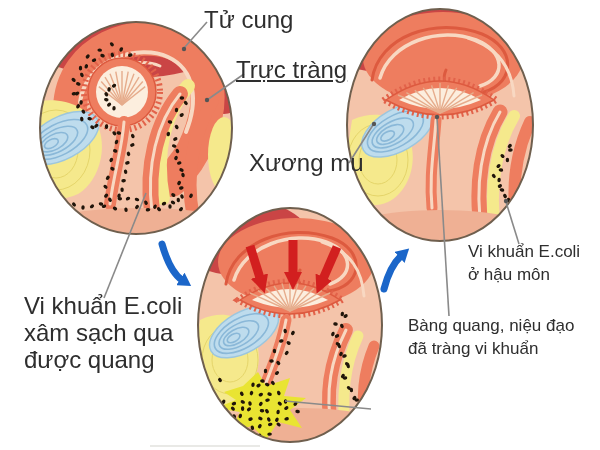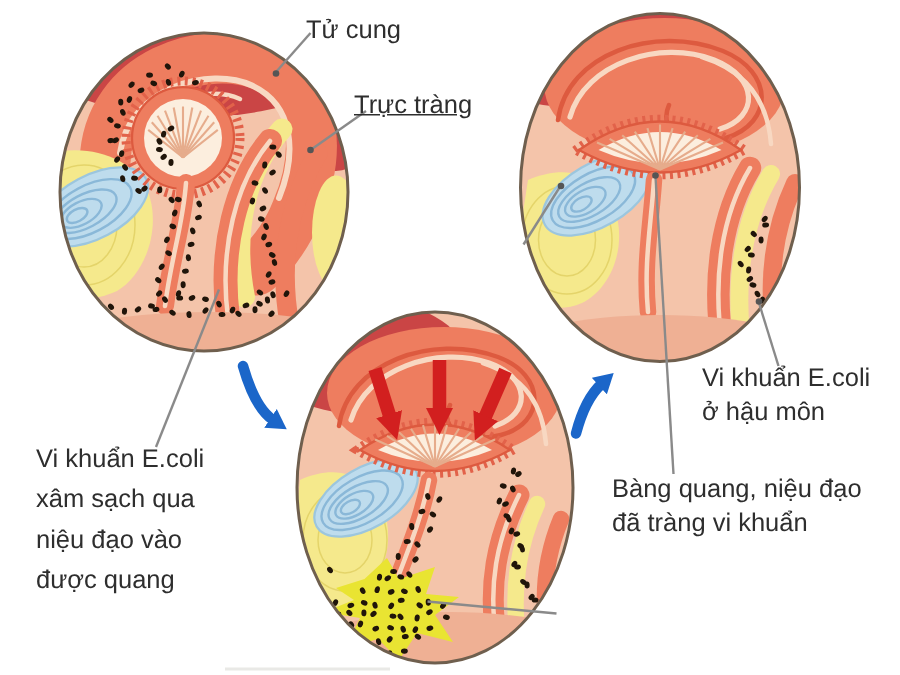--- a/index.html
+++ b/index.html
@@ -6,21 +6,21 @@
     --skin:#f4c4aa; --coral:#ee7d5f; --dred:#ca4545; --yellow:#f5e98c;
     --bone:#bedced; --cream:#fceede; --bact:#20150a; --urine:#e9e432;
     --ared:#d21f1f; --ablue:#1b66c9; --leader:#8a8a8a; --txt:#2e2e2e; --bg:#ffffff;
   }
   html,body{margin:0;padding:0;}
   body{width:600px;height:450px;background:var(--bg);position:relative;overflow:hidden;
        font-family:"Liberation Sans", sans-serif;}
   #stage{position:absolute;left:0;top:0;width:600px;height:450px;}
   svg{position:absolute;left:0;top:0;}
   .lbl{position:absolute;color:var(--txt);white-space:nowrap;z-index:5;}
-  .lbl-lg{font-size:17px;line-height:27px;}
+  .lbl-lg{font-size:24px;line-height:27px;}
   .lbl-md{font-size:17px;line-height:23px;}
   
   .f-skin{fill:var(--skin);} .f-skin2{fill:#efb094;} .f-red{fill:var(--dred);}
   .f-coral{fill:var(--coral);} .f-yellow{fill:var(--yellow);} .f-bone{fill:var(--bone);}
   .f-cream{fill:var(--cream);} .f-urine{fill:var(--urine);} .f-bact{fill:var(--bact);}
   .f-ared{fill:var(--ared);} .f-ablue{fill:var(--ablue);}
   
   .s-coral{stroke:var(--coral);fill:none;stroke-linecap:round;}
   .s-coralD{stroke:#dd5a3f;fill:none;stroke-linecap:round;}
   .s-coralEdge{stroke:#dd5a3f;stroke-width:1.5;}
@@ -413,25 +413,25 @@
     <line x1="519" y1="244" x2="506" y2="202" class="s-leader"></line>
     <circle cx="506" cy="201" r="2.2" fill="#555"></circle>
     <line x1="371" y1="409" x2="285" y2="401" class="s-leader"></line>
   </g>
 
   <rect x="150" y="445" width="110" height="2" fill="#e9e9e6"></rect>
 </svg>
 
 <div class="lbl lbl-lg" style="left:204px;top:6px;">Tử cung</div>
 <div class="lbl lbl-lg" style="left:236px;top:56px;text-decoration:underline;">Trực tràng</div>
+<div class="lbl lbl-lg" style="left:249px;top:149px;">Xương mu</div>
 
 <div class="lbl lbl-lg" style="left:24px;top:292px;">
   <div>Vi khuẩn E.coli</div>
   <div>xâm sạch qua</div>
-  <div>niệu đạo vào</div>
   <div>được quang</div>
 </div>
 
 <div class="lbl lbl-md" style="left:468px;top:240px;">
   <div>Vi khuẩn E.coli</div>
   <div>ở hậu môn</div>
 </div>
 
 <div class="lbl lbl-md" style="left:408px;top:314px;">
   <div>Bàng quang, niệu đạo</div>

